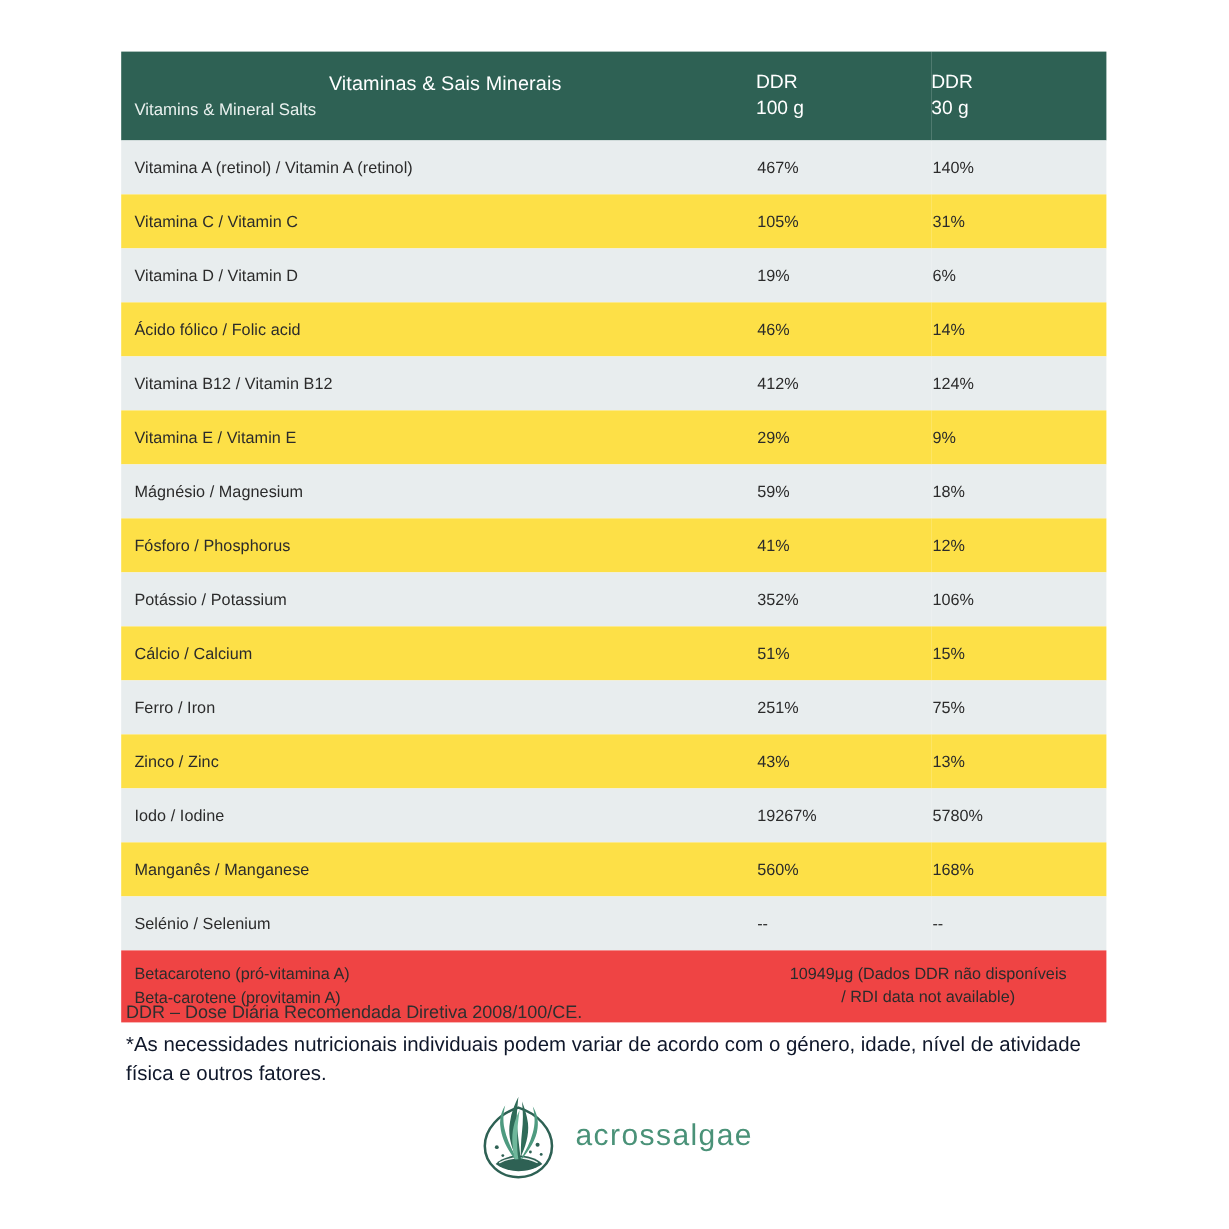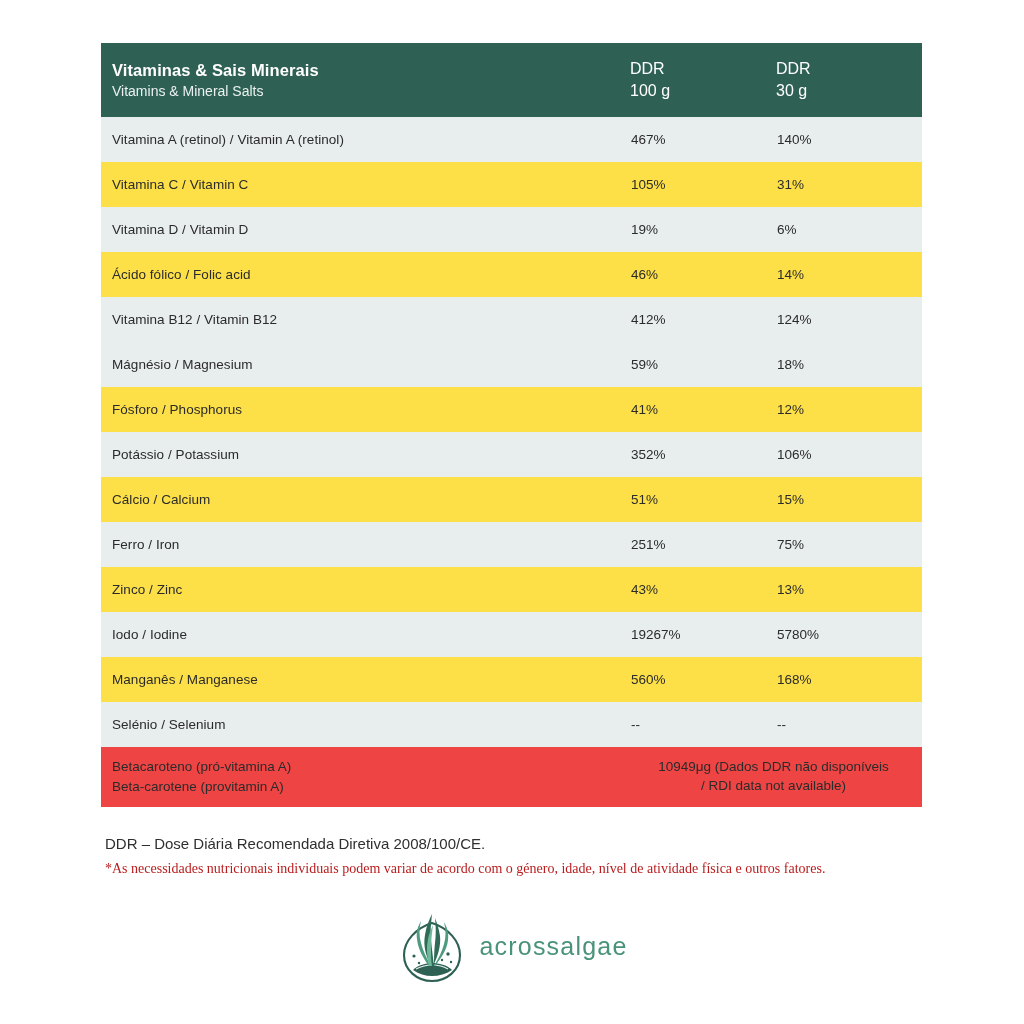--- a/index.html
+++ b/index.html
@@ -45,24 +45,25 @@
     border: 0;
   }
   .head-cell-name {
     height: 74px;
     padding: 0 0 0 11px;
     text-align: left;
     vertical-align: middle;
   }
   .head-title {
     font-size: 16.5px;
-    font-weight: bold;
+    font-weight: normal;
     letter-spacing: .1px;
     line-height: 1.35;
     display: block;
+    text-align: center;
   }
   .head-sub {
     font-size: 14px;
     font-weight: normal;
     line-height: 1.35;
     display: block;
     color: #eaf1ef;
   }
   .head-cell-val {
     height: 74px;
@@ -117,25 +118,24 @@
     top: 833px;
     width: 812px;
   }
   .note-main {
     font-size: 15px;
     color: #2f2f2f;
     line-height: 1.5;
     margin: 0 0 3px 0;
   }
   .note-sub {
-    font-size: 14px;
-    color: #b91c1c;
+    font-size: 17px;
+    color: #0f172a;
     line-height: 1.45;
     margin: 0;
-    font-family: Liberation Serif, serif;
   }
 
   
   .logo {
     position: absolute;
     left: 0;
     top: 908px;
     width: 1024px;
     display: flex;
     align-items: center;
@@ -208,20 +208,25 @@
         <tr class="row plain">
           <td class="name">Ácido fólico / Folic acid</td>
           <td class="val">46%</td>
           <td class="val">14%</td>
         </tr>
         <tr class="row alt">
           <td class="name">Vitamina B12 / Vitamin B12</td>
           <td class="val">412%</td>
           <td class="val">124%</td>
         </tr>
+        <tr class="row plain">
+          <td class="name">Vitamina E / Vitamin E</td>
+          <td class="val">29%</td>
+          <td class="val">9%</td>
+        </tr>
         <tr class="row alt">
           <td class="name">Mágnésio / Magnesium</td>
           <td class="val">59%</td>
           <td class="val">18%</td>
         </tr>
         <tr class="row plain">
           <td class="name">Fósforo / Phosphorus</td>
           <td class="val">41%</td>
           <td class="val">12%</td>
         </tr>

